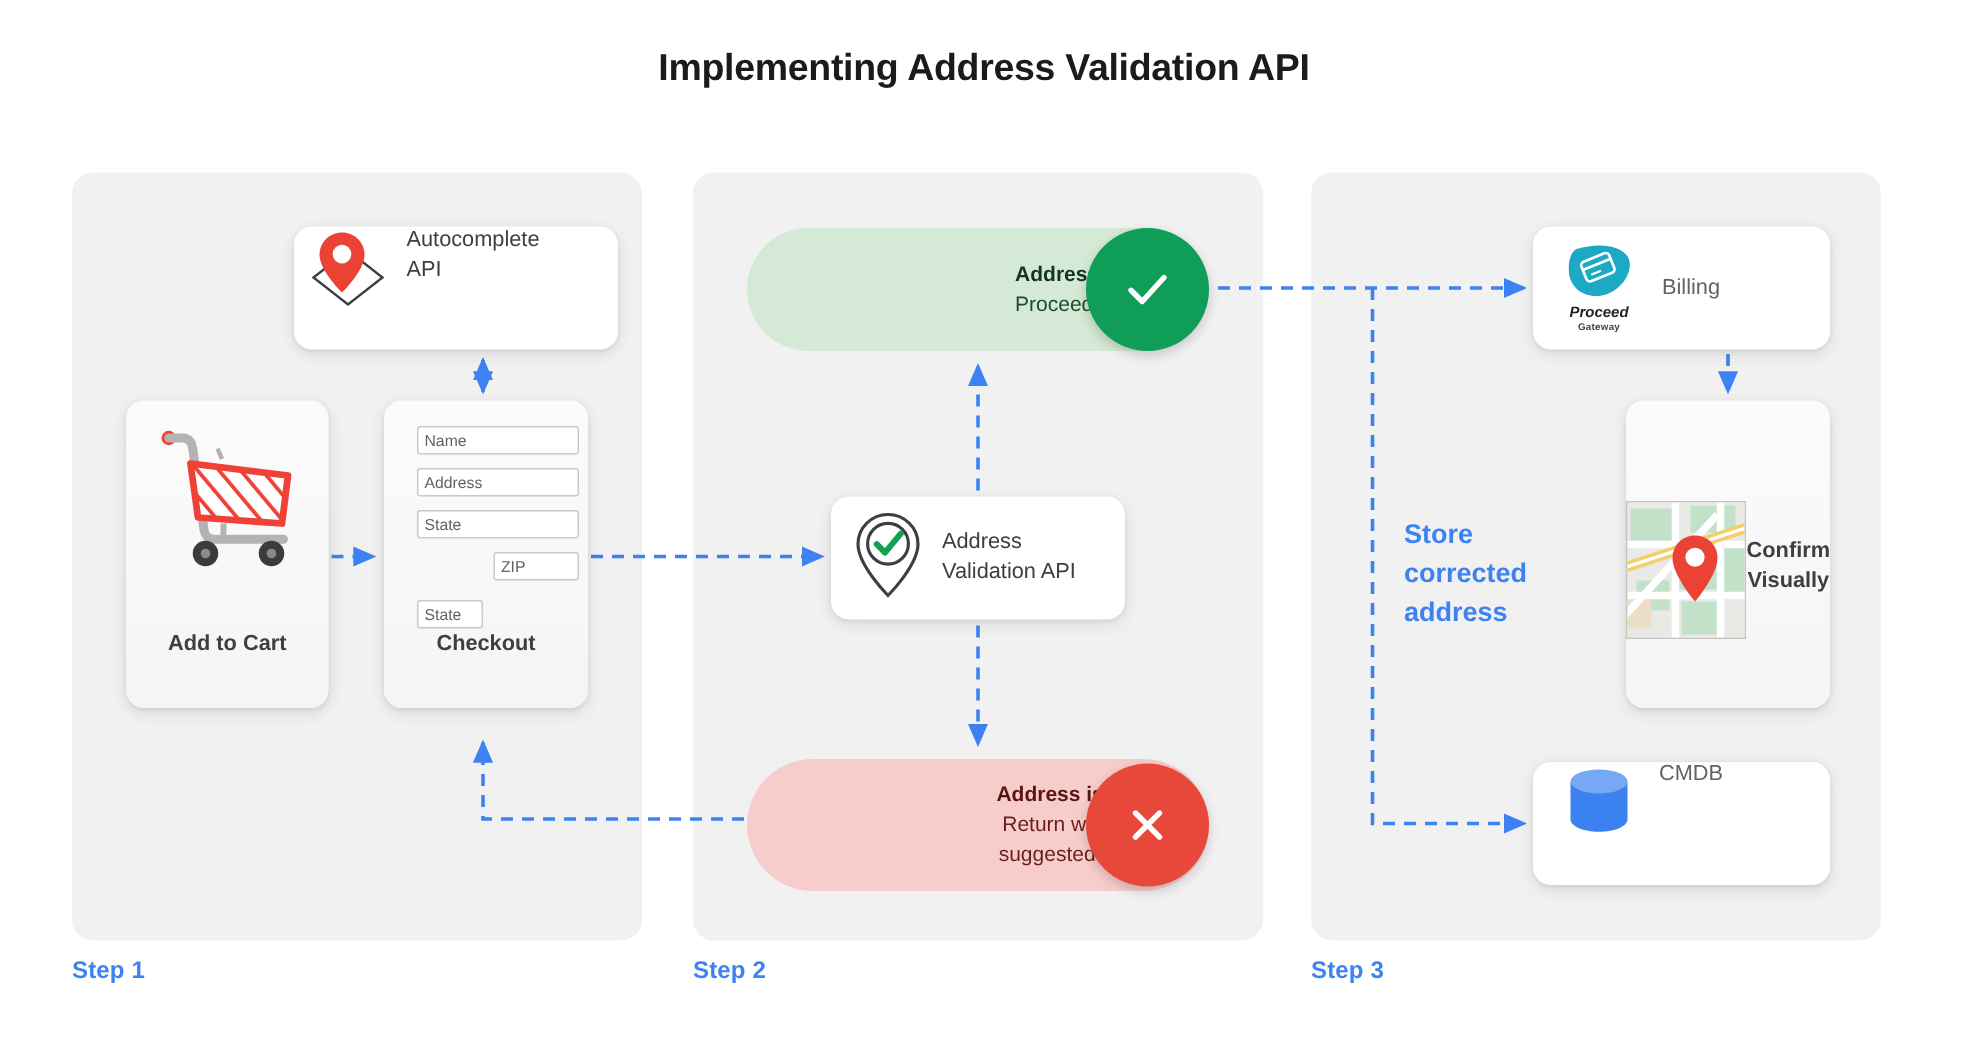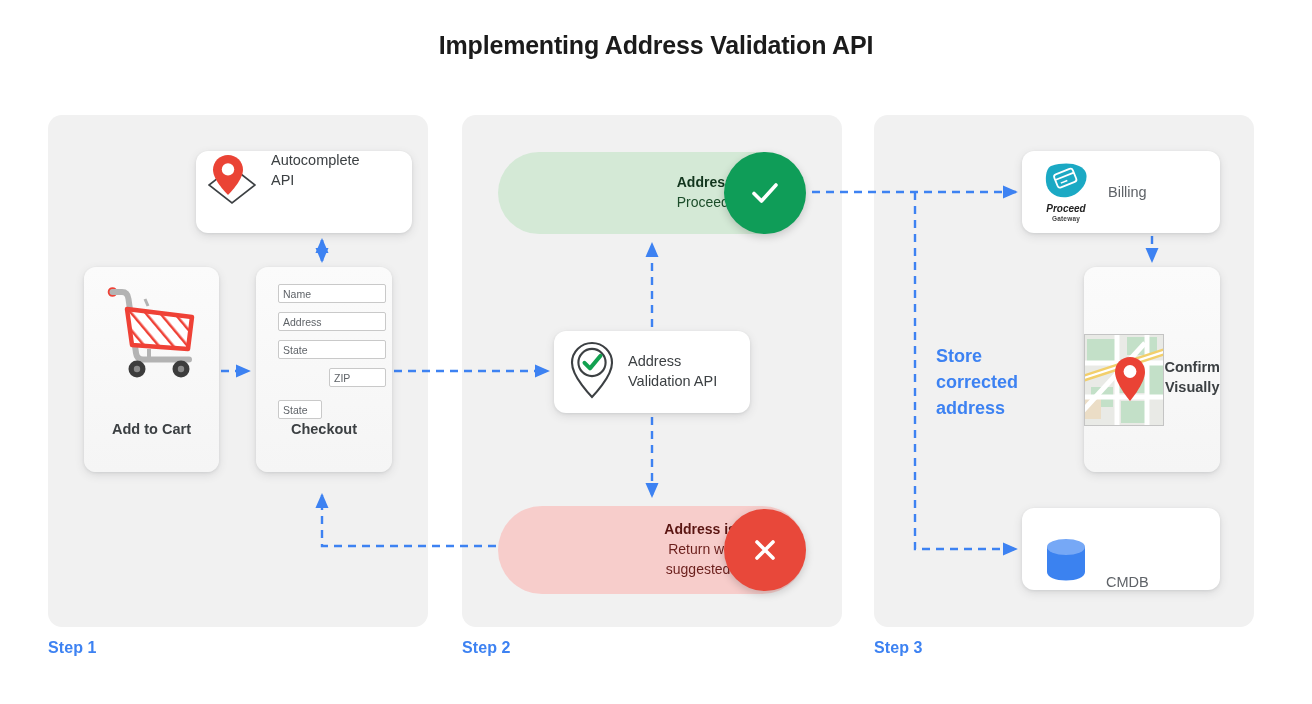--- a/index.html
+++ b/index.html
@@ -148,21 +148,21 @@
     margin-top: 21px; width: 92px; height: 92px;
     border: 1px solid #c4c4c4; overflow: hidden;
   }
   #card-confirm .cap {
     margin-top: 16px; text-align: center;
     font-size: 14.5px; font-weight: 700; color: #3c4043; line-height: 1.32;
   }
 
   #card-cmdb {
     left: 1022px; top: 508px; width: 198px; height: 82px;
-    display: flex; align-items: flex-end; gap: 14px; padding: 0 14px 0 18px;
+    display: flex; align-items: flex-start; gap: 14px; padding: 0 14px 0 18px;
   }
   #card-cmdb .label { font-size: 14.5px; color: #5f6368; }
 
   
   #ann-store {
     position: absolute; left: 936px; top: 343px; width: 96px;
     font-size: 18px; font-weight: 700; color: #3d82f2; line-height: 1.45;
   }
 
   

